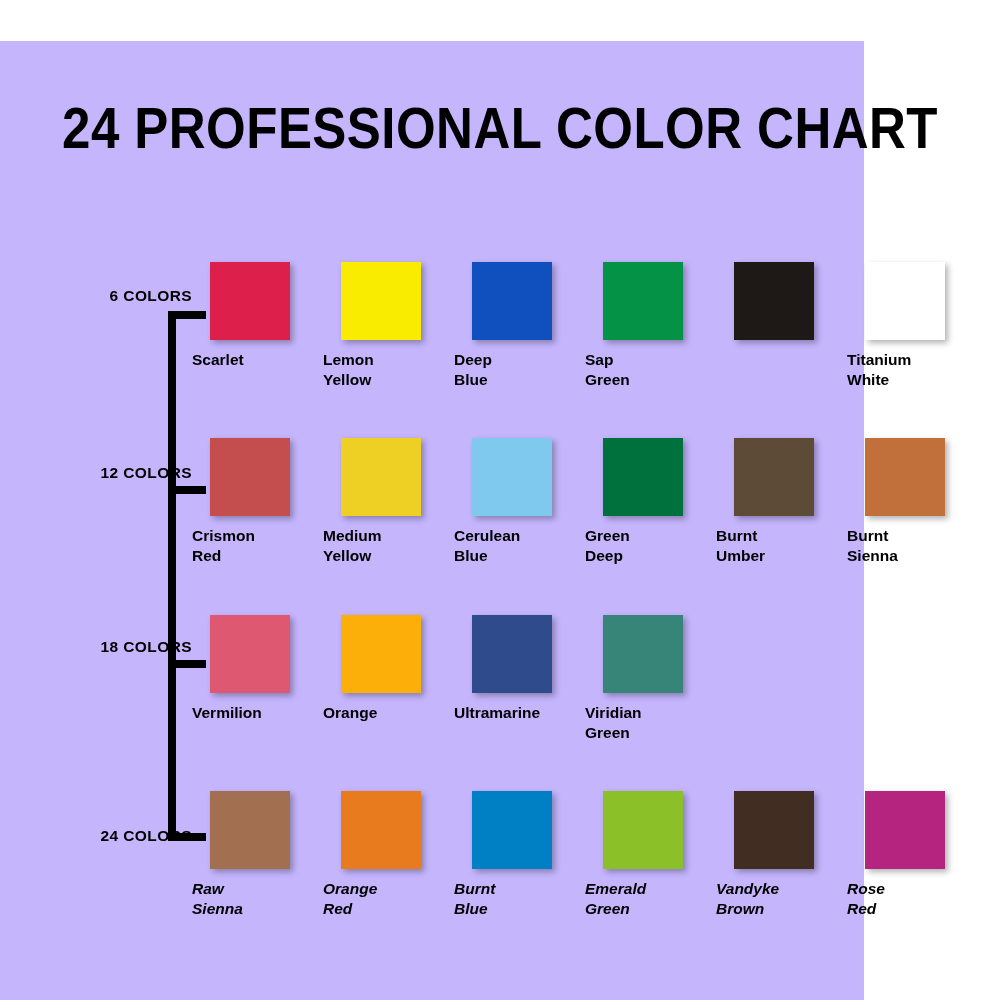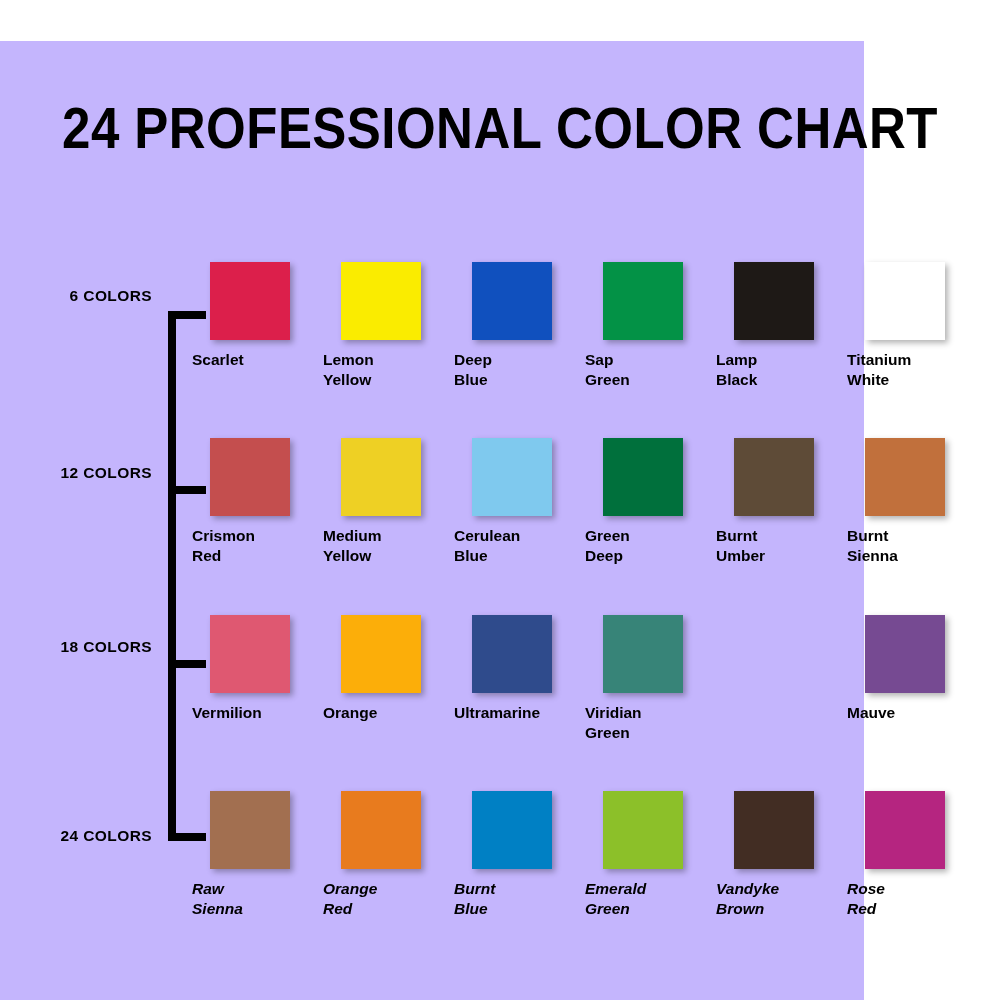--- a/index.html
+++ b/index.html
@@ -76,20 +76,21 @@
     position: absolute;
     left: 0px;
     width: 152px;
     text-align: right;
     font-family: "Liberation Sans", sans-serif;
     font-weight: bold;
     font-size: 15.5px;
     letter-spacing: 0.4px;
     color: #000000;
     white-space: nowrap;
+    padding-left: 40px;
   }
   .row-label-1 { top: 246px; }
   .row-label-2 { top: 423px; }
   .row-label-3 { top: 597px; }
   .row-label-4 { top: 786px; }
 
   
   #grid {
     position: absolute;
     left: 210px;
@@ -180,22 +181,20 @@
         <div class="swatch-label">Deep
 Blue</div>
       </div>
       <div class="cell cell-3">
         <div class="swatch" style="background-color: rgb(3, 146, 70);"></div>
         <div class="swatch-label">Sap
 Green</div>
       </div>
       <div class="cell cell-4">
         <div class="swatch" style="background-color: rgb(30, 25, 22);"></div>
-        <div class="swatch-label">Lamp
-Black</div>
       </div>
       <div class="cell cell-5">
         <div class="swatch" style="background-color: rgb(255, 255, 255);"></div>
         <div class="swatch-label">Titanium
 White</div>
       </div>
     </div>
 
     <div class="grid-row grid-row-2">
       <div class="cell cell-0">
@@ -241,24 +240,20 @@
       </div>
       <div class="cell cell-2">
         <div class="swatch" style="background-color: rgb(47, 75, 140);"></div>
         <div class="swatch-label">Ultramarine</div>
       </div>
       <div class="cell cell-3">
         <div class="swatch" style="background-color: rgb(55, 132, 120);"></div>
         <div class="swatch-label">Viridian
 Green</div>
       </div>
-      <div class="cell cell-5">
-        <div class="swatch" style="background-color: rgb(118, 74, 146);"></div>
-        <div class="swatch-label">Mauve</div>
-      </div>
     </div>
 
     <div class="grid-row grid-row-4">
       <div class="cell cell-0">
         <div class="swatch" style="background-color: rgb(162, 111, 80);"></div>
         <div class="swatch-label">Raw
 Sienna</div>
       </div>
       <div class="cell cell-1">
         <div class="swatch" style="background-color: rgb(232, 123, 30);"></div>

